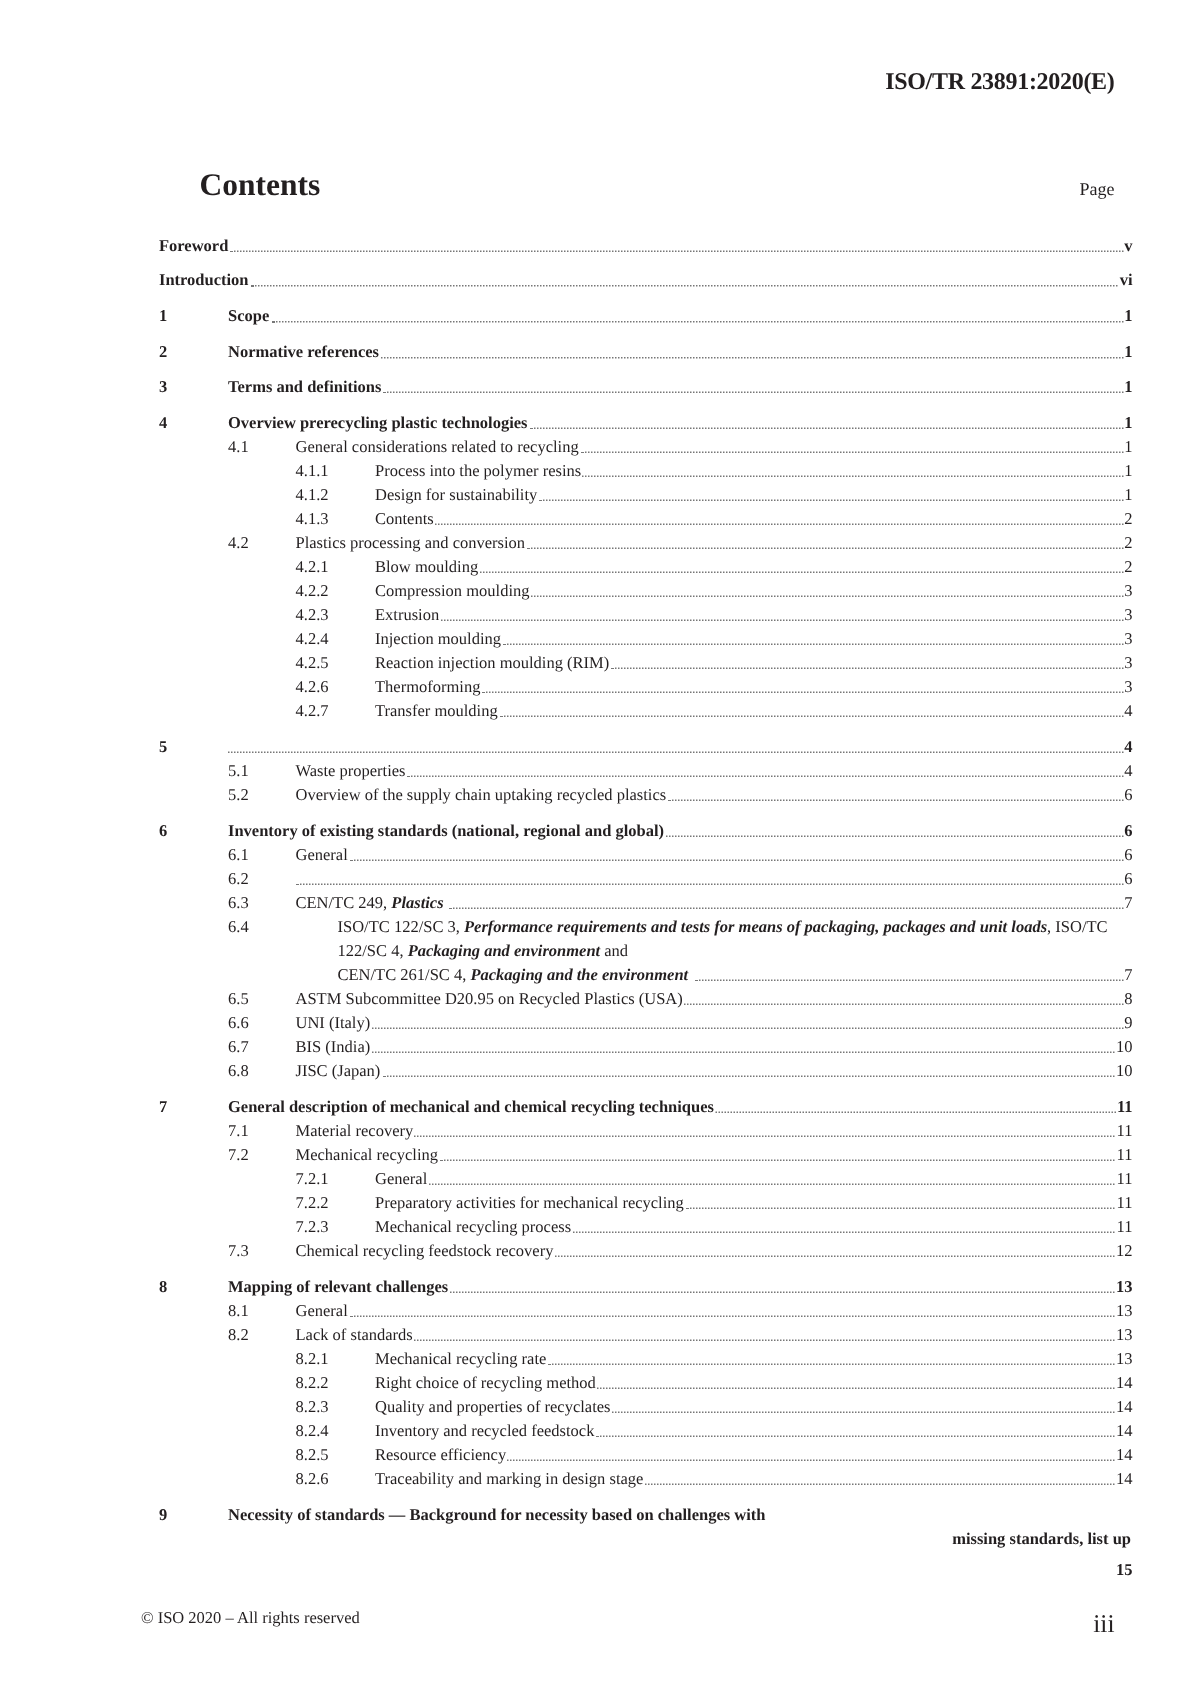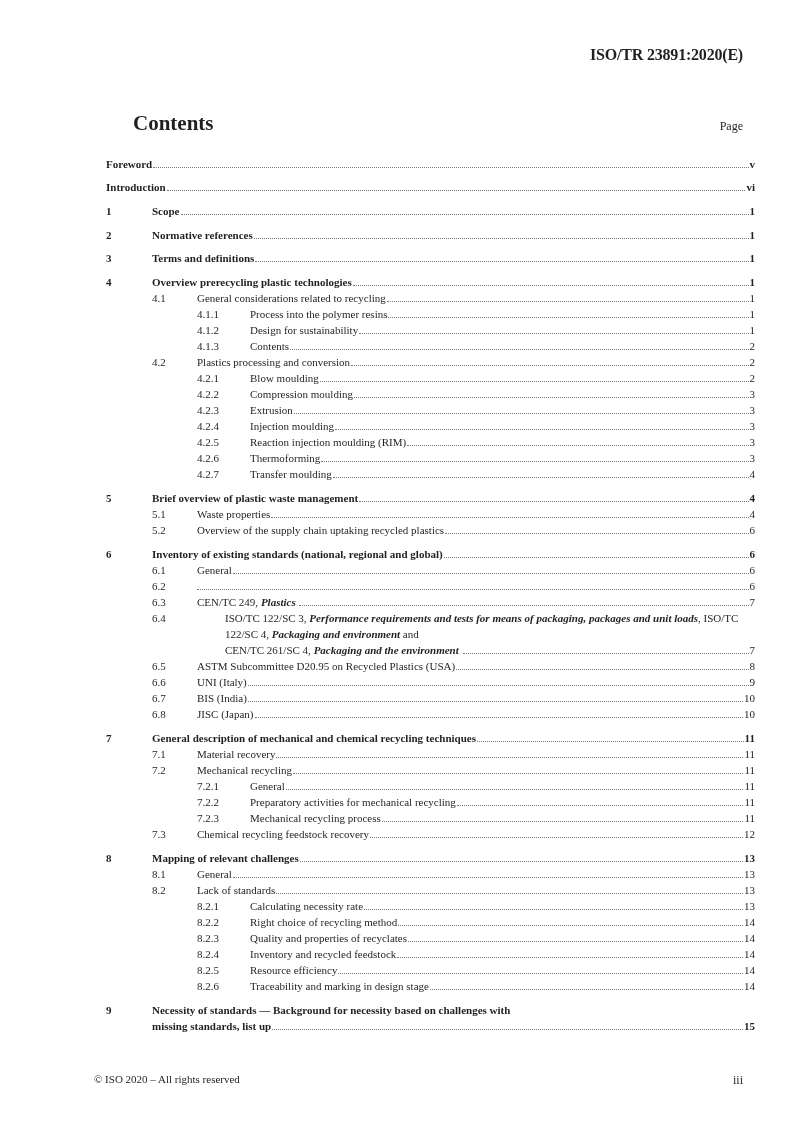--- a/index.html
+++ b/index.html
@@ -56,21 +56,21 @@
     .multi .last-line { display: flex; }
     .two { height: 32px; }
     .two .title-wrap { height: 32px; }
     em { font-style: italic; font-weight: bold; }
     .footer-left {
       position: absolute; left: 94px; top: 1073px;
       font-family: "Liberation Serif", serif; font-size: 11px;
     }
     .footer-right {
       position: absolute; right: 50px; top: 1073px;
-      font-family: "Liberation Serif", serif; font-size: 12px;
+      font-family: "Liberation Serif", serif; font-size: 17px;
     }
   </style>
 </head>
 <body>
 
 <div class="doc-id">ISO/TR 23891:2020(E)</div>
 <div class="contents-title">Contents</div>
 <div class="page-label">Page</div>
 
 <div class="toc">
@@ -216,21 +216,20 @@
     <div class="title-wrap">
         <span class="title">Transfer moulding</span>
         <span class="leader"></span>
         <span class="pg">4</span>
       </div>
   </div>
 
   <div class="row l1" style="top:335px">
     <span class="num">5</span>
     <div class="title-wrap">
-        <span class="title">Brief overview of plastic waste management</span>
         <span class="leader"></span>
         <span class="pg">4</span>
       </div>
   </div>
   <div class="row l2" style="top:351px">
     <span class="num">5.1</span>
     <div class="title-wrap">
         <span class="title">Waste properties</span>
         <span class="leader"></span>
         <span class="pg">4</span>
@@ -397,21 +396,21 @@
     <span class="num">8.2</span>
     <div class="title-wrap">
         <span class="title">Lack of standards</span>
         <span class="leader"></span>
         <span class="pg">13</span>
       </div>
   </div>
   <div class="row l3" style="top:743px">
     <span class="num">8.2.1</span>
     <div class="title-wrap">
-        <span class="title">Calculating necessity rate</span>
+        <span class="title">Mechanical recycling rate</span>
         <span class="leader"></span>
         <span class="pg">13</span>
       </div>
   </div>
   <div class="row l3" style="top:759px">
     <span class="num">8.2.2</span>
     <div class="title-wrap">
         <span class="title">Right choice of recycling method</span>
         <span class="leader"></span>
         <span class="pg">14</span>
@@ -447,21 +446,21 @@
         <span class="title">Traceability and marking in design stage</span>
         <span class="leader"></span>
         <span class="pg">14</span>
       </div>
   </div>
 
   <div class="row l1 two" style="top:847px">
     <span class="num">9</span>
     <div class="title-wrap" style="display:block;font-family:Liberation Serif, serif;">
       <div style="height:16px; white-space:nowrap;">Necessity of standards — Background for necessity based on challenges with</div>
-      <div style="height:16px; display:flex; align-items:flex-end;">
+      <div style="height:16px; display:flex; align-items:flex-end;flex-direction:column;">
           <span class="title">missing standards, list up</span>
           <span class="leader"></span>
           <span class="pg">15</span>
         </div>
     </div>
   </div>
 </div>
 
 <div class="footer-left">© ISO 2020 – All rights reserved</div>
 <div class="footer-right">iii</div>

